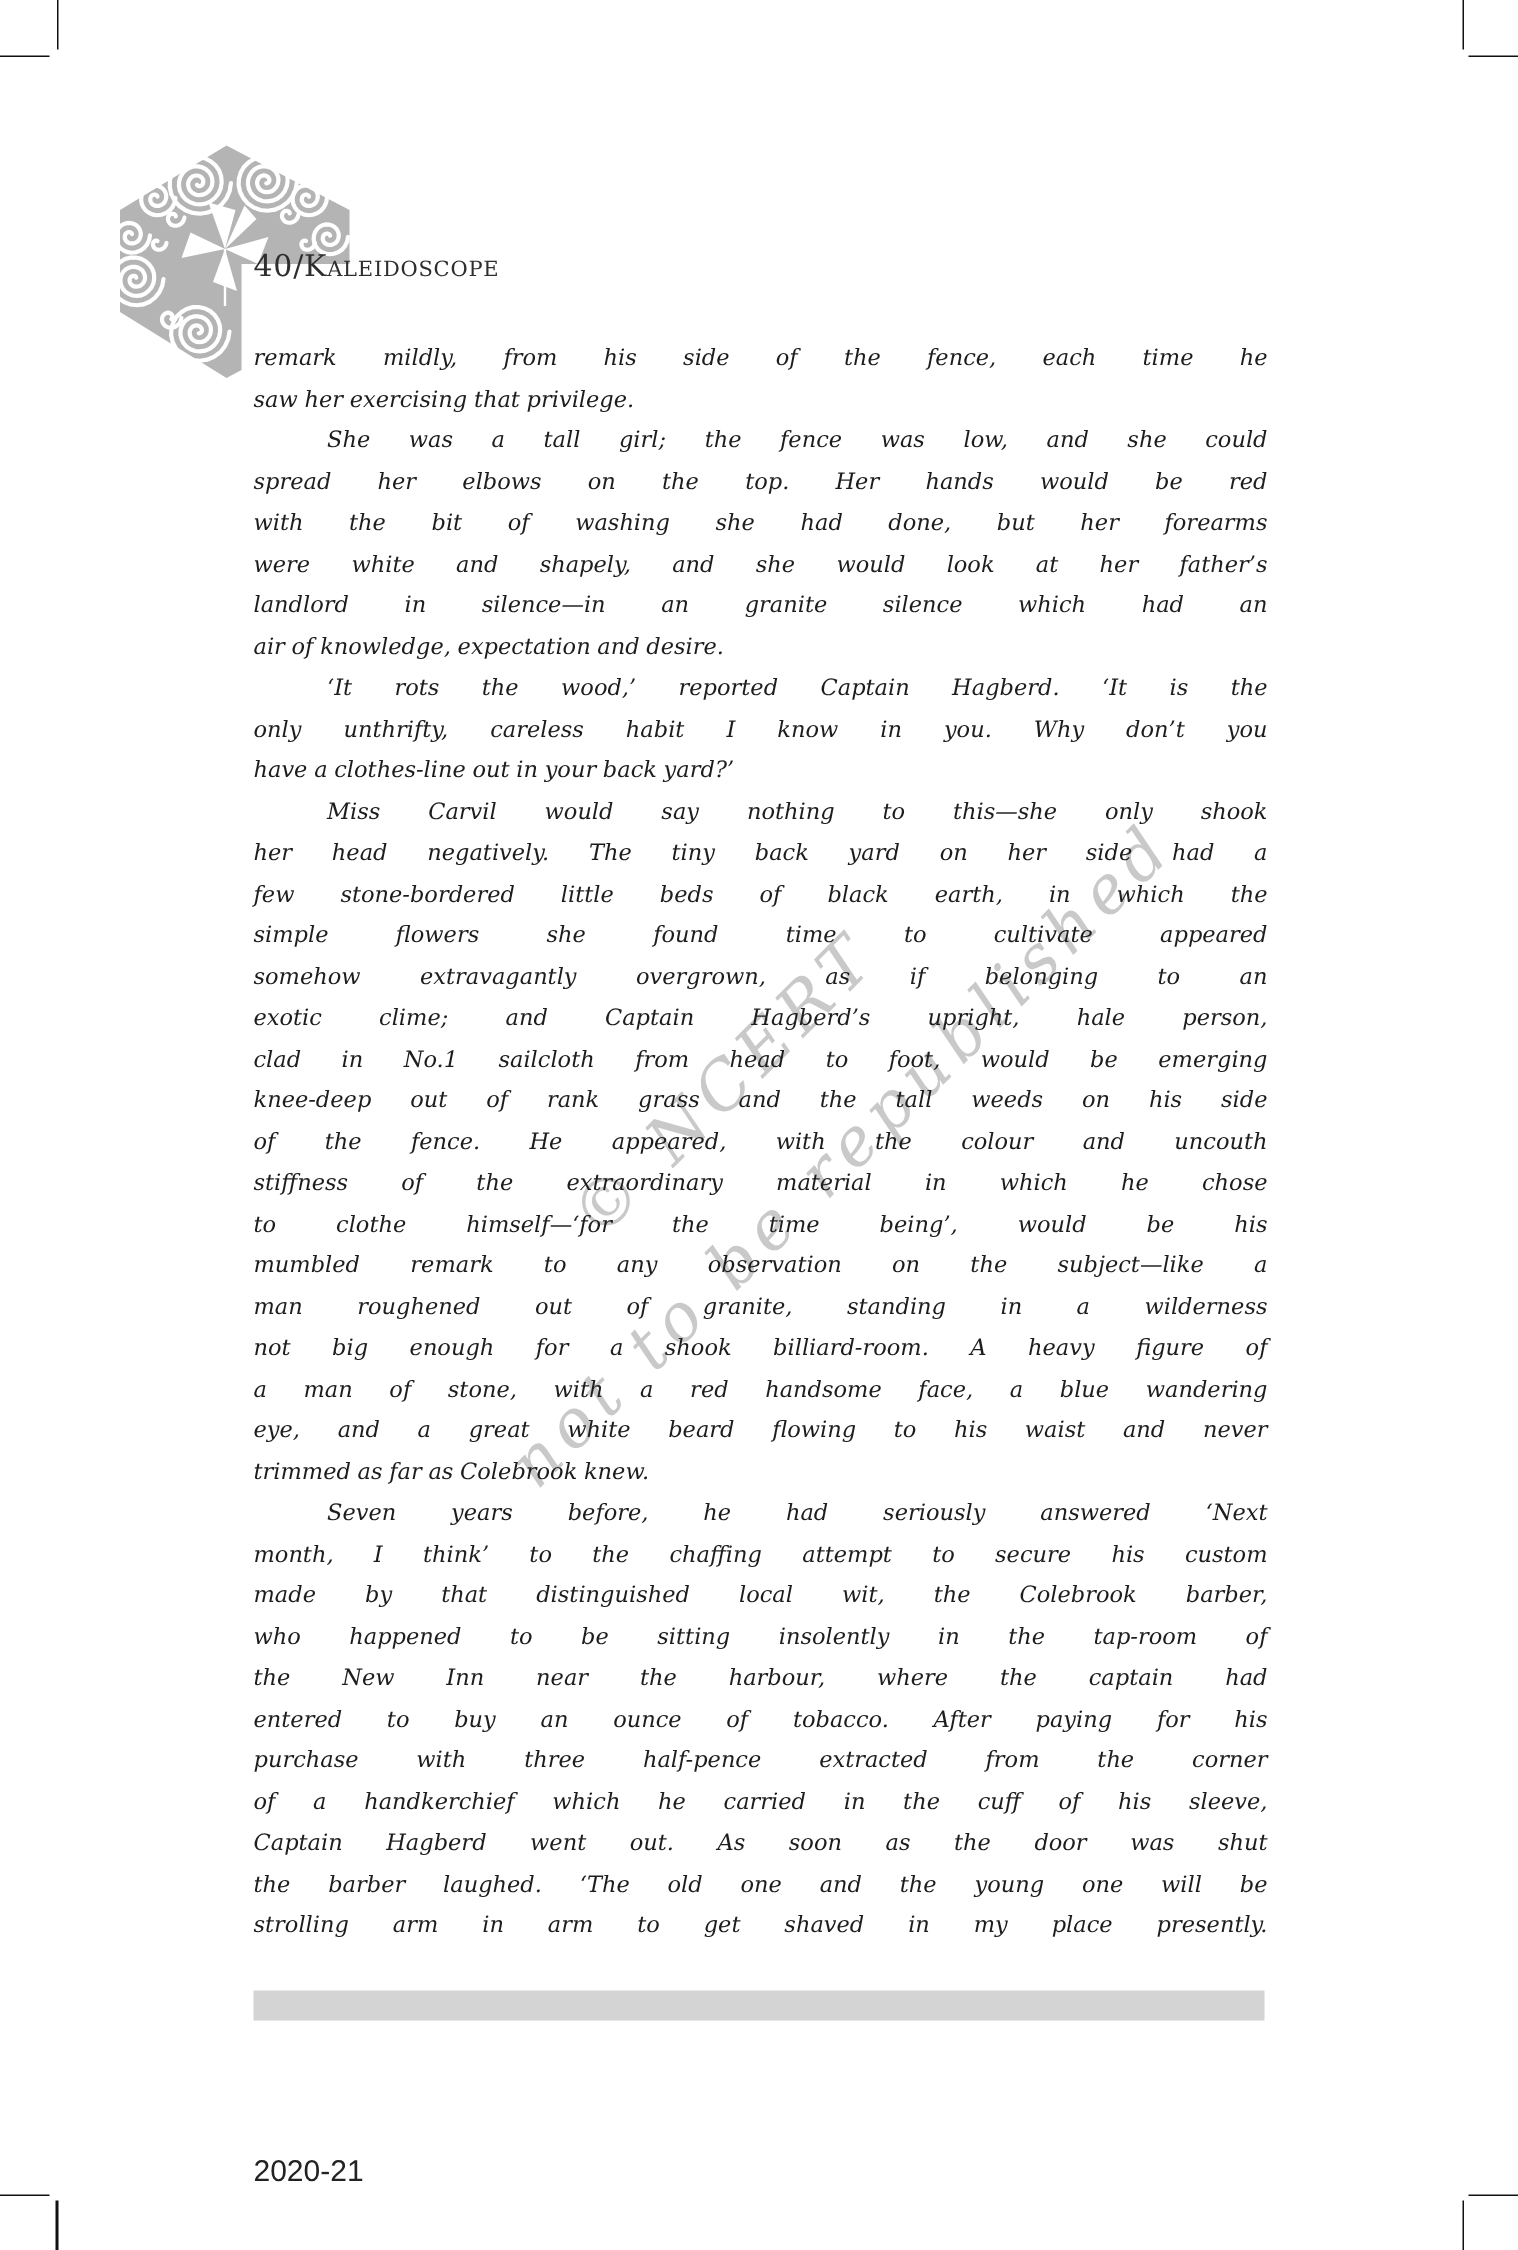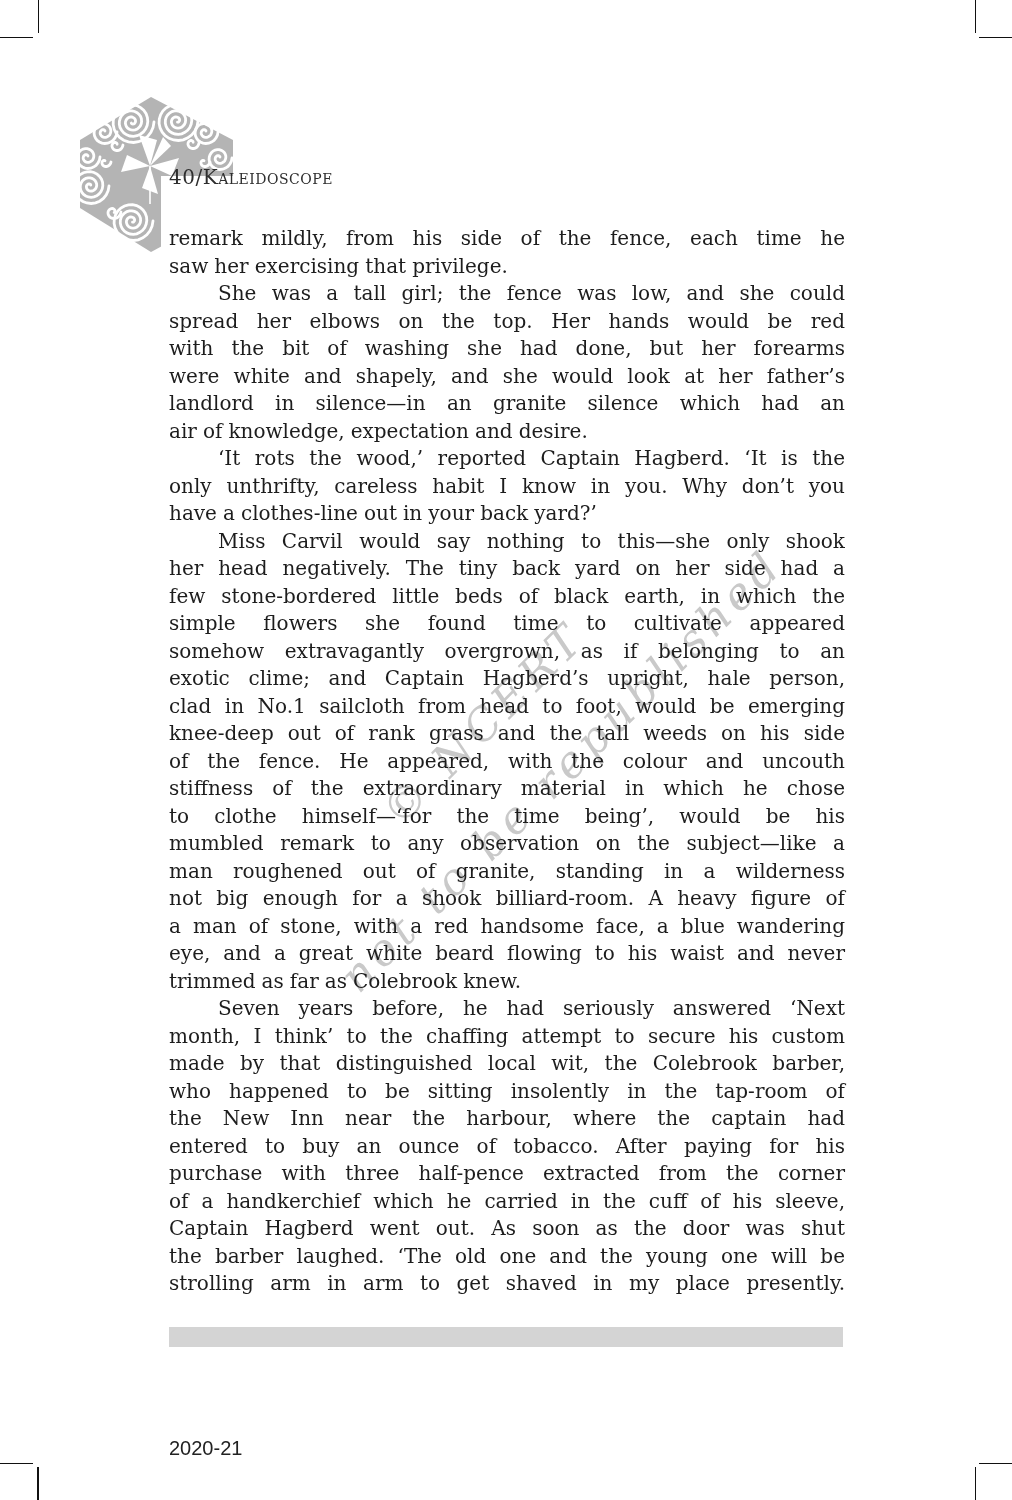--- a/index.html
+++ b/index.html
@@ -24,22 +24,23 @@
 
   .running-head{
     position:absolute;left:169px;top:165px;
     font-size:20px;line-height:24px;color:var(--header-text,#2e2e2e);
     letter-spacing:0.5px;
   }
   .running-head .small-caps{font-variant:small-caps;}
 
   .body-text{
     position:absolute;left:169px;top:225px;width:676px;
-    font-size:20px;line-height:27.5px;color:var(--text,#1d1d1d);
+    font-size:15px;line-height:27.5px;color:var(--text,#1d1d1d);
     word-spacing:-0.3px;
+    font-style:italic;
   }
   .line{text-align:left;}
   .line.j{text-align:justify;text-align-last:justify;}
   .line.indent{padding-left:49px;}
 
   .footer-bar{
     position:absolute;left:169px;top:1327px;width:674px;height:20px;
     background:var(--bar-gray,#d4d4d4);
   }
   .footer-year{

